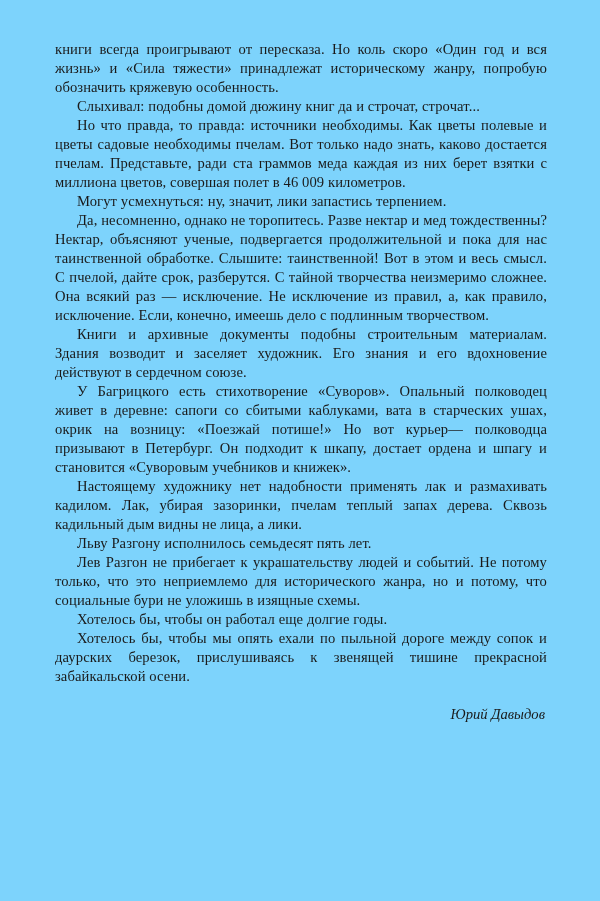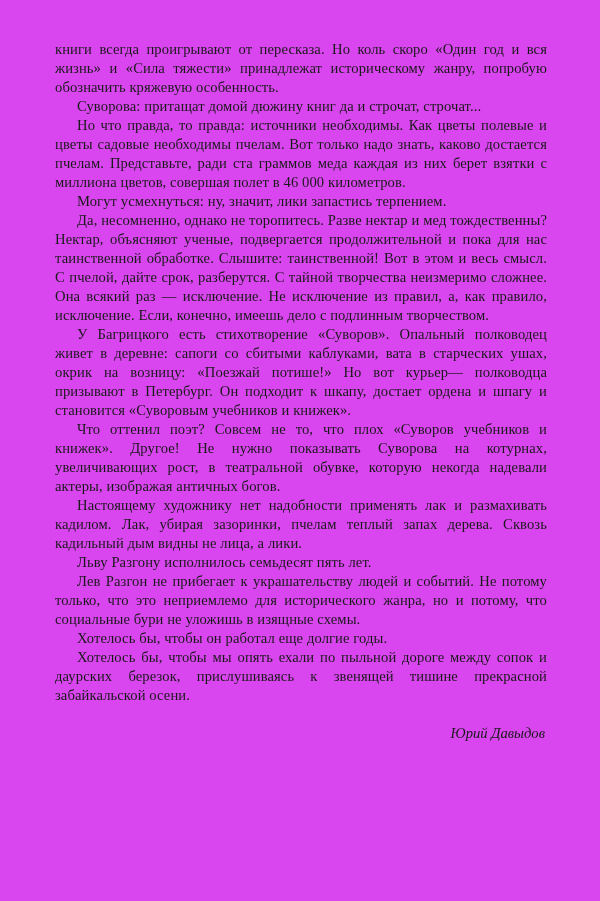--- a/index.html
+++ b/index.html
@@ -5,21 +5,21 @@
   html, body {
     margin: 0;
     padding: 0;
     background: #e8e6e1;
   }
   .page {
     position: relative;
     width: 600px;
     height: 901px;
     margin: 0 auto;
-    background: #d946ef;
+    background: #7dd3fc;
     box-sizing: border-box;
     padding: 40px 53px 0 55px;
     font-family: "Liberation Serif", "DejaVu Serif", serif;
     color: #1a1a1a;
     overflow: hidden;
   }
   .text-block {
     font-size: 14.6px;
     line-height: 19px;
     text-align: justify;
@@ -40,26 +40,26 @@
     line-height: 19px;
     padding-right: 2px;
   }
 </style>
 </head>
 <body>
 
 <div class="page">
   <div class="text-block">
     <p class="noindent">книги всегда проигрывают от пересказа. Но коль скоро «Один год и вся жизнь» и «Сила тяжести» принадлежат историческому жанру, попробую обозначить кряжевую особенность.</p>
-    <p>Суворова: притащат домой дюжину книг да и строчат, строчат...</p>
-    <p>Но что правда, то правда: источники необходимы. Как цветы полевые и цветы садовые необходимы пчелам. Вот только надо знать, каково достается пчелам. Представьте, ради ста граммов меда каждая из них берет взятки с миллиона цветов, совершая полет в 46 000 километров.</p>
+    <p>Слыхивал: подобны домой дюжину книг да и строчат, строчат...</p>
+    <p>Но что правда, то правда: источники необходимы. Как цветы полевые и цветы садовые необходимы пчелам. Вот только надо знать, каково достается пчелам. Представьте, ради ста граммов меда каждая из них берет взятки с миллиона цветов, совершая полет в 46 009 километров.</p>
     <p>Могут усмехнуться: ну, значит, лики запастись терпением.</p>
     <p>Да, несомненно, однако не торопитесь. Разве нектар и мед тождественны? Нектар, объясняют ученые, подвергается продолжительной и пока для нас таинственной обработке. Слышите: таинственной! Вот в этом и весь смысл. С пчелой, дайте срок, разберутся. С тайной творчества неизмеримо сложнее. Она всякий раз — исключение. Не исключение из правил, а, как правило, исключение. Если, конечно, имеешь дело с подлинным творчеством.</p>
+    <p>Книги и архивные документы подобны строительным материалам. Здания возводит и заселяет художник. Его знания и его вдохновение действуют в сердечном союзе.</p>
     <p>У Багрицкого есть стихотворение «Суворов». Опальный полководец живет в деревне: сапоги со сбитыми каблуками, вата в старческих ушах, окрик на возницу: «Поезжай потише!» Но вот курьер— полководца призывают в Петербург. Он подходит к шкапу, достает ордена и шпагу и становится «Суворовым учебников и книжек».</p>
-    <p>Что оттенил поэт? Совсем не то, что плох «Суворов учебников и книжек». Другое! Не нужно показывать Суворова на котурнах, увеличивающих рост, в театральной обувке, которую некогда надевали актеры, изображая античных богов.</p>
     <p>Настоящему художнику нет надобности применять лак и размахивать кадилом. Лак, убирая зазоринки, пчелам теплый запах дерева. Сквозь кадильный дым видны не лица, а лики.</p>
     <p>Льву Разгону исполнилось семьдесят пять лет.</p>
     <p>Лев Разгон не прибегает к украшательству людей и событий. Не потому только, что это неприемлемо для исторического жанра, но и потому, что социальные бури не уложишь в изящные схемы.</p>
     <p>Хотелось бы, чтобы он работал еще долгие годы.</p>
     <p>Хотелось бы, чтобы мы опять ехали по пыльной дороге между сопок и даурских березок, прислушиваясь к звенящей тишине прекрасной забайкальской осени.</p>
   </div>
   <div class="signature">Юрий Давыдов</div>
 </div>
 
 </body></html>

